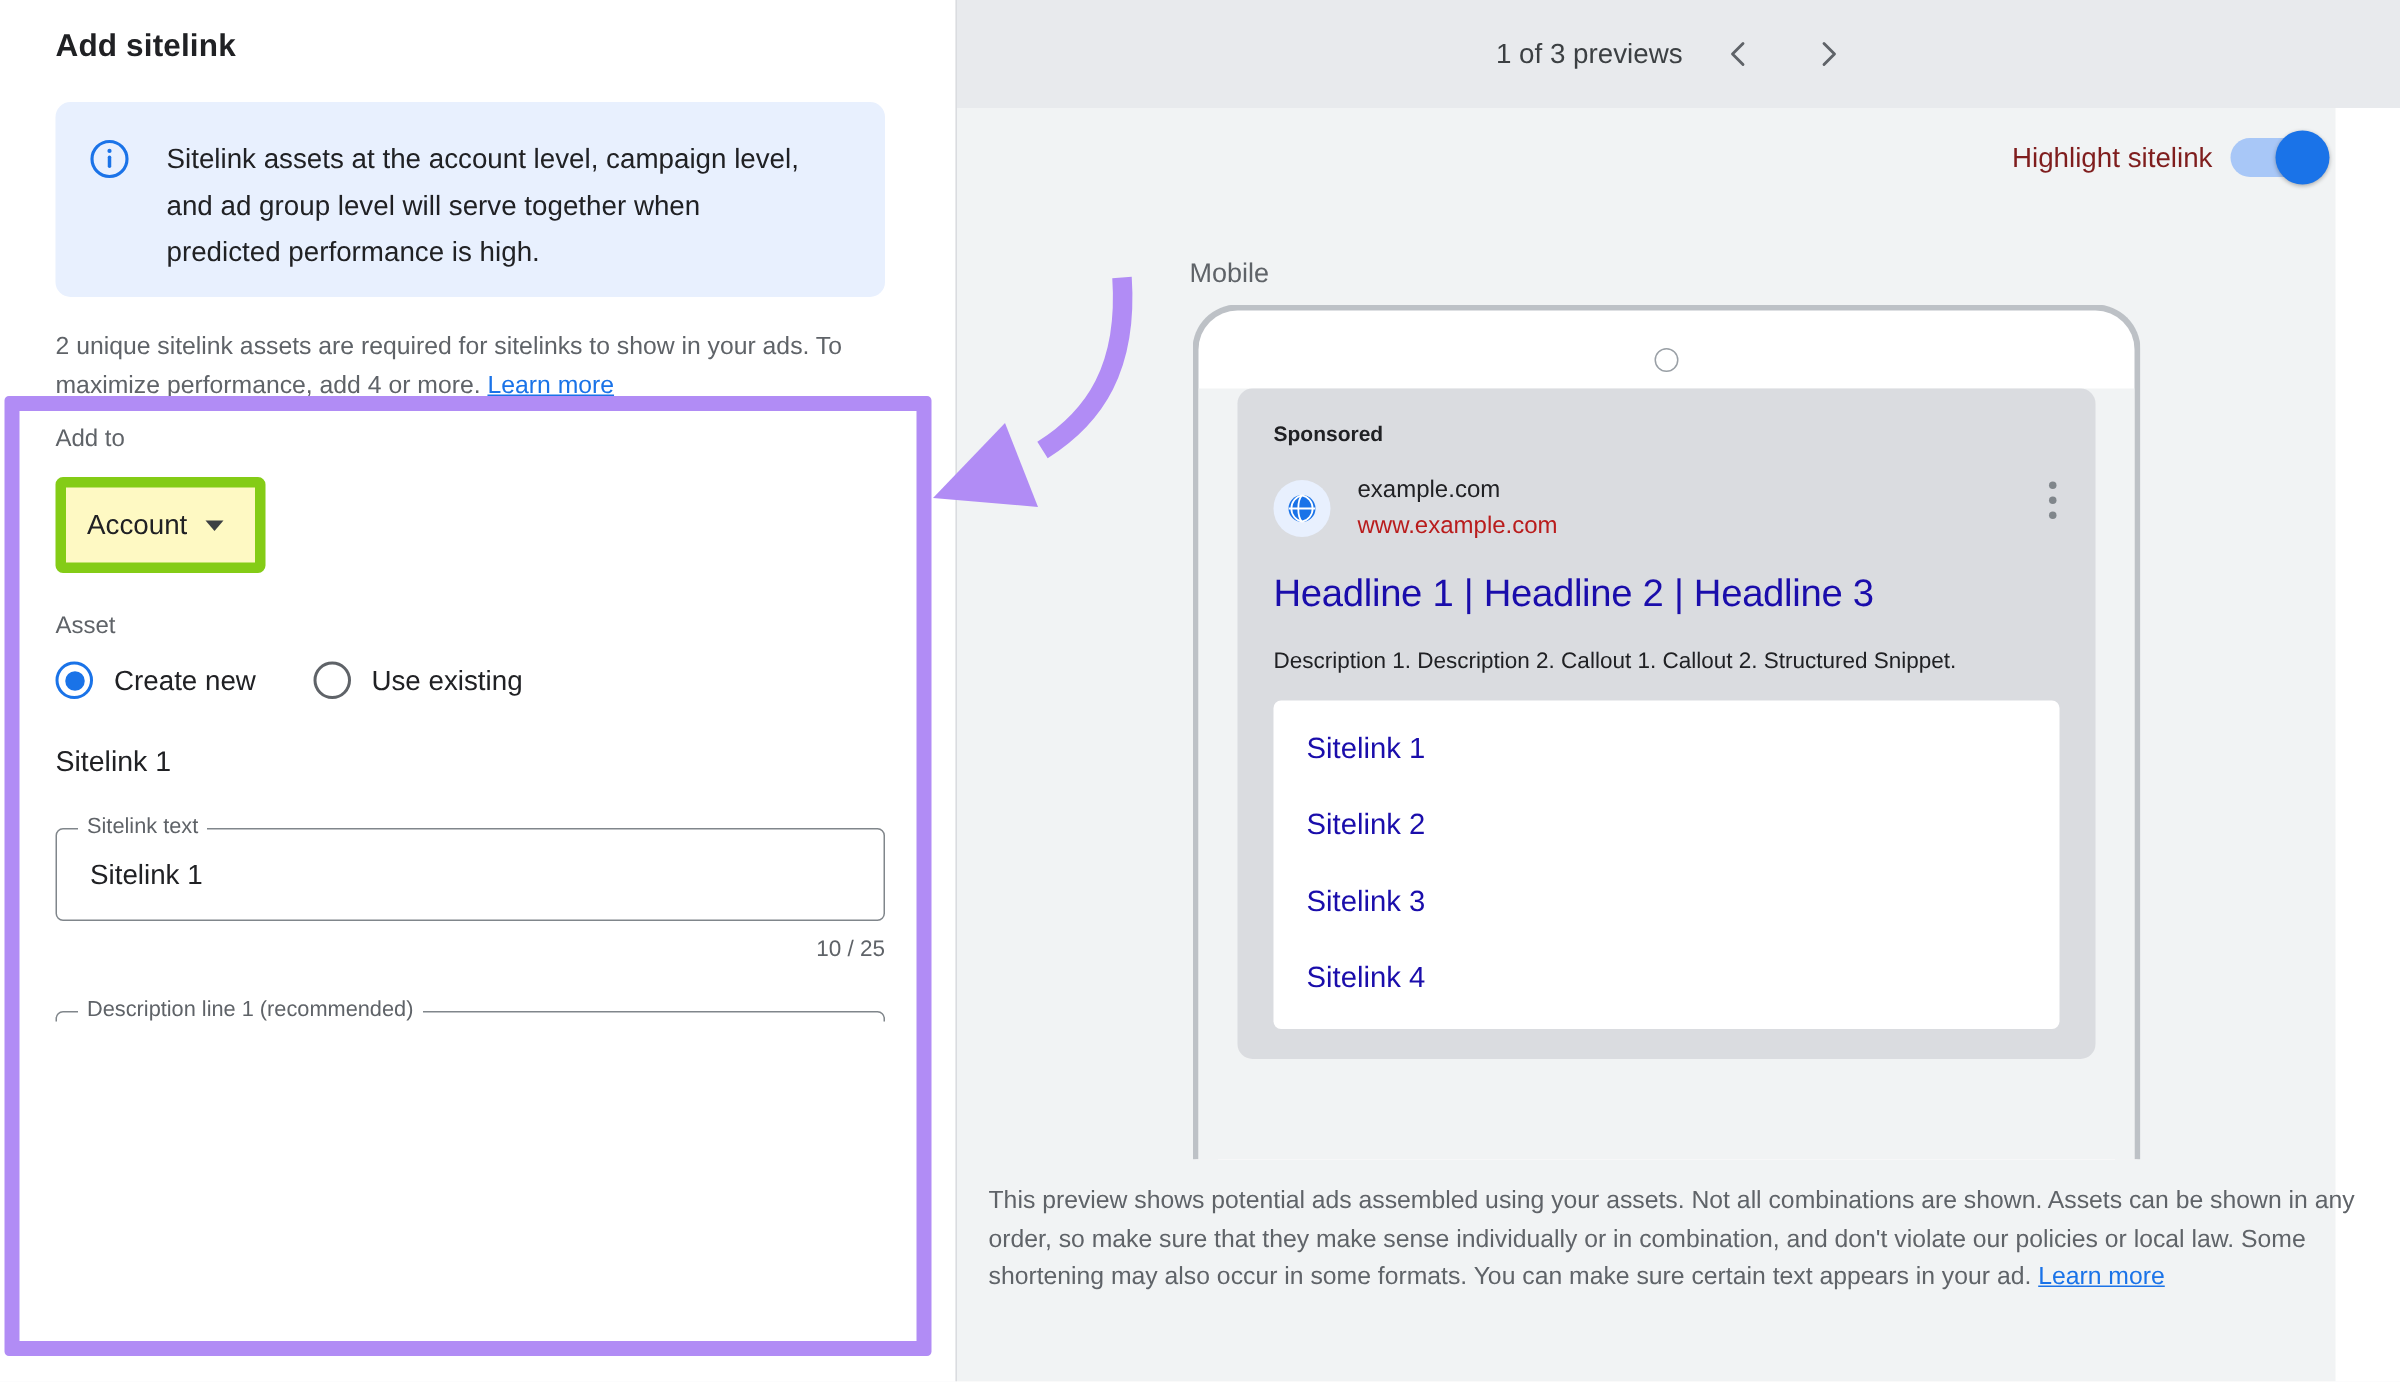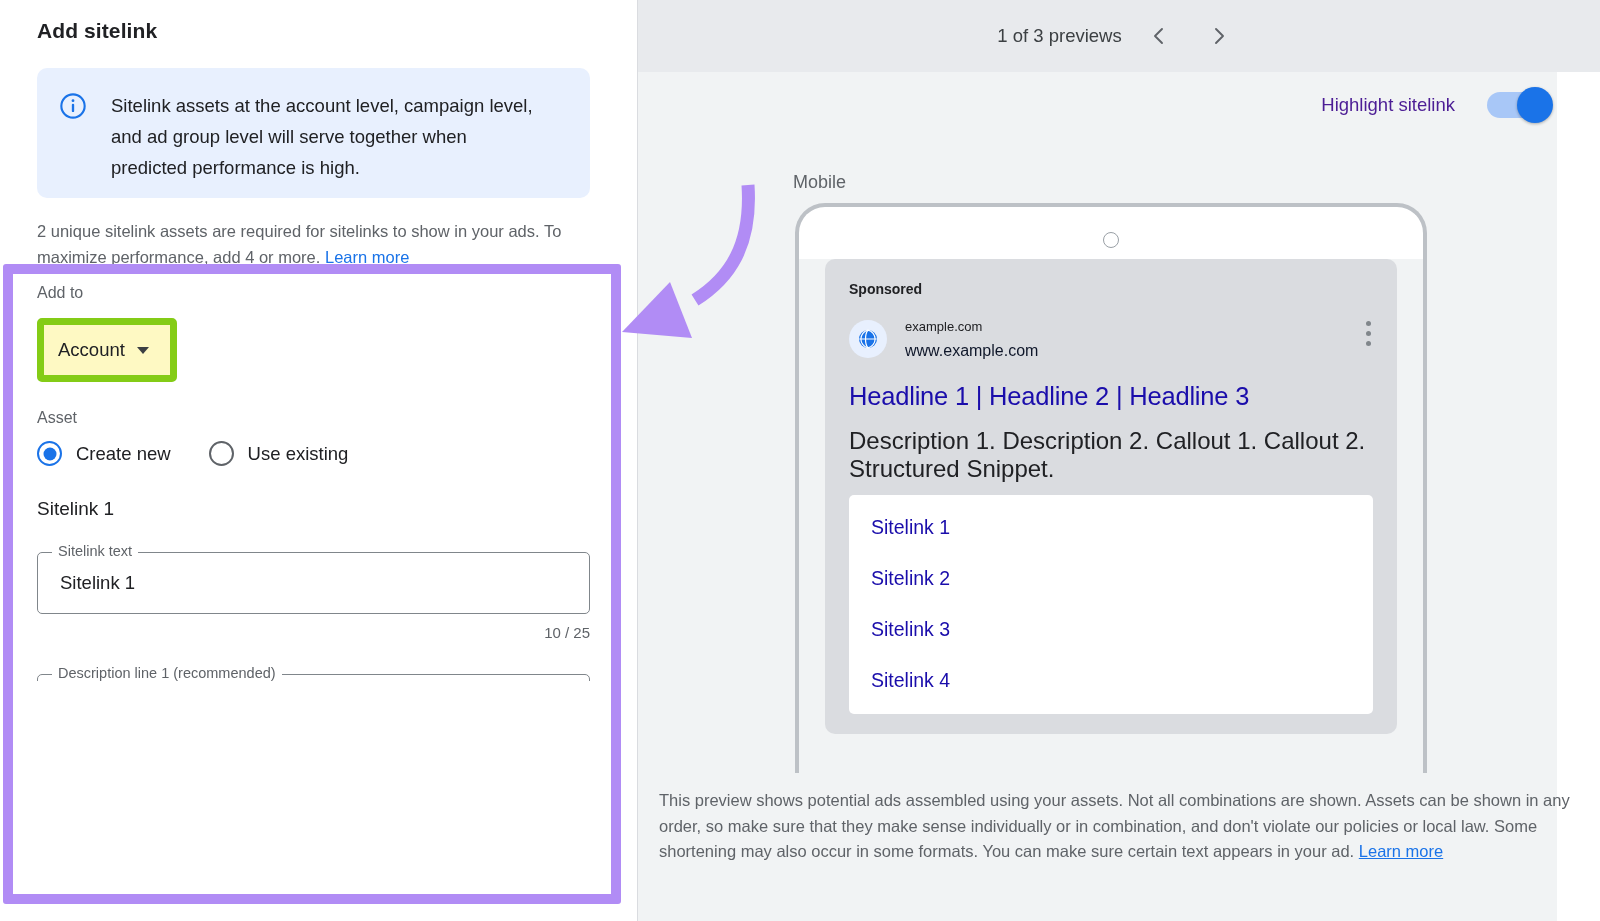--- a/index.html
+++ b/index.html
@@ -158,21 +158,21 @@
     width: 46px; height: 46px; margin-left: 14px;
     display: flex; align-items: center; justify-content: center;
     border-radius: 50%;
   }
   .nav-btn svg { display: block; }
 
   .highlight-row {
     position: absolute; right: 0px; top: 92px;
     display: flex; align-items: center;
   }
-  .highlight-label { font-size: 18.5px; color: #4c1d95; margin-right: 32px; }
+  .highlight-label { font-size: 18.5px; color: #7f1d1d; margin-right: 12px; }
   .switch {
     position: relative; width: 62px; height: 26px;
     background: #a8c7f7; border-radius: 13px; margin-right: 8px;
   }
   .switch .knob {
     position: absolute; right: -4px; top: -5px;
     width: 36px; height: 36px; border-radius: 50%;
     background: #1a73e8;
     box-shadow: 0 1px 3px rgba(0,0,0,.3);
   }
@@ -208,33 +208,33 @@
     padding: 22px 24px 20px 24px;
   }
   .sponsored { font-size: 14px; font-weight: 700; color: #202124; }
   .site-row { display: flex; align-items: center; margin-top: 18px; position: relative; }
   .favicon {
     width: 38px; height: 38px; border-radius: 50%;
     background: #e8f0fe; flex: 0 0 auto;
     display: flex; align-items: center; justify-content: center;
   }
   .site-names { margin-left: 18px; }
-  .site-name { font-size: 13px; color: #202124; line-height: 24px; }
-  .site-url { font-size: 16px; color: #0f172a; line-height: 24px; }
+  .site-name { font-size: 16px; color: #202124; line-height: 24px; }
+  .site-url { font-size: 16px; color: #b91c1c; line-height: 24px; }
   .kebab { position: absolute; right: 2px; top: 6px; }
   .kebab i {
     display: block; width: 5px; height: 5px; border-radius: 50%;
     background: #80868b; margin-bottom: 5px;
   }
   .ad-headline {
     margin-top: 16px; font-size: 25.5px; color: #1a0dab;
     line-height: 34px; letter-spacing: -.2px;
   }
   .ad-desc {
-    margin-top: 14px; font-size: 24px; color: #202124; line-height: 28px;
+    margin-top: 14px; font-size: 15px; color: #202124; line-height: 28px;
   }
   .sitelink-box {
     margin-top: 12px; background: #ffffff;
     border-radius: 5px; padding: 18px 22px 20px 22px;
   }
   .sitelink-item {
     font-size: 19.5px; color: #1a0dab; line-height: 28px;
     margin-bottom: 23px;
   }
   .sitelink-item:last-child { margin-bottom: 0; }

